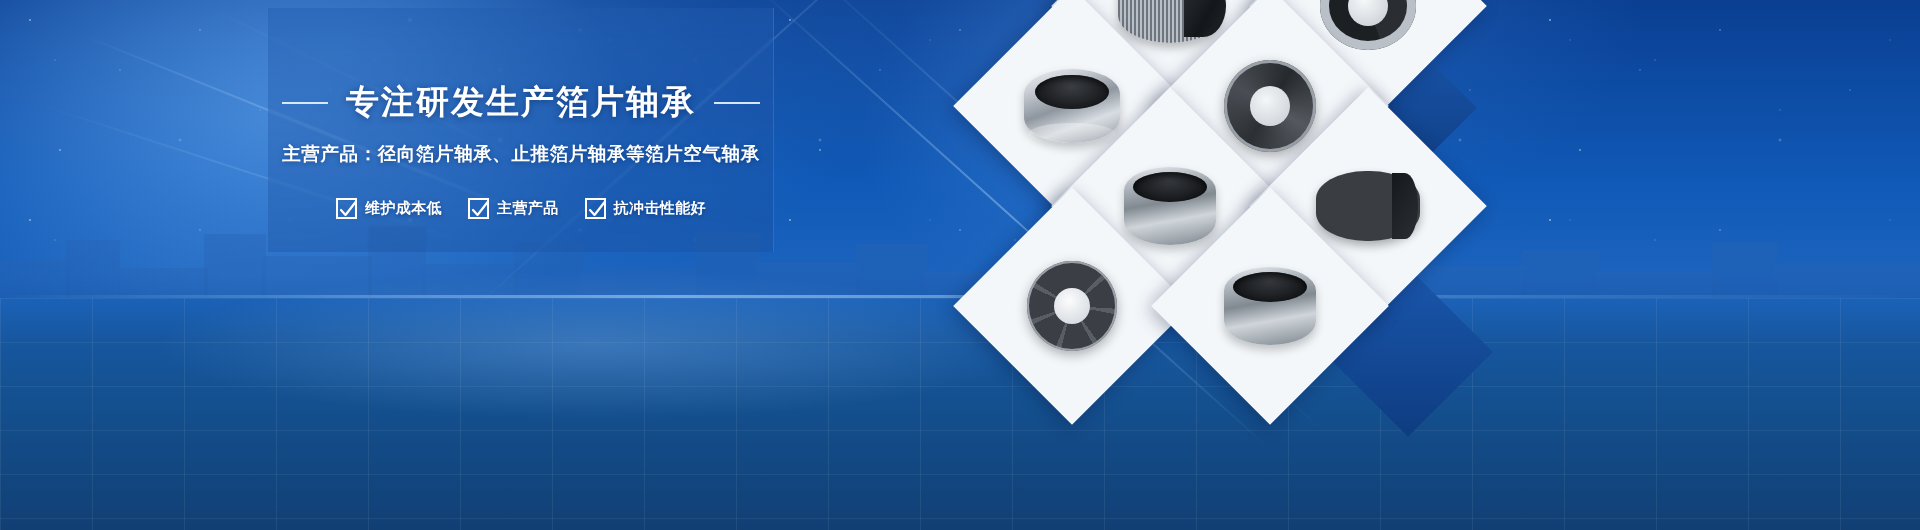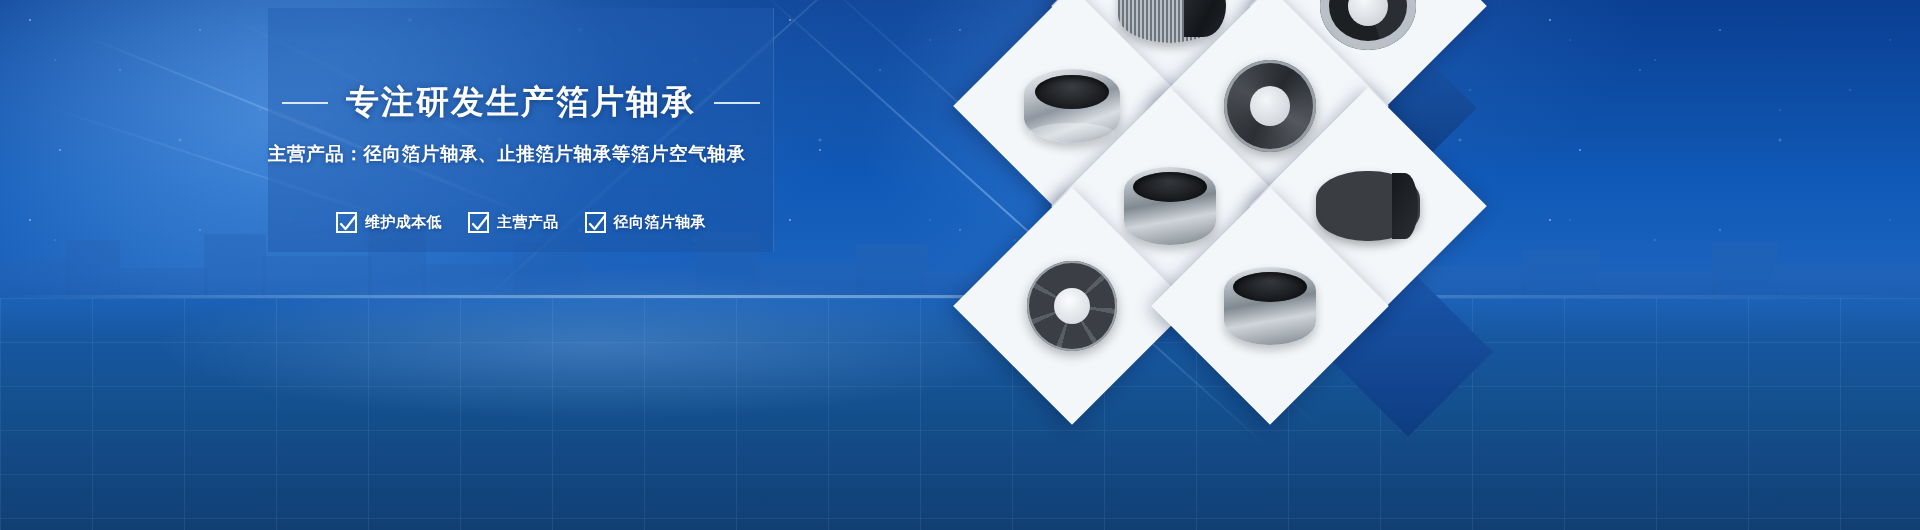--- a/index.html
+++ b/index.html
@@ -104,28 +104,28 @@
     display:flex; align-items:center; justify-content:center; gap:18px;
   }
   .rule{ display:block; width:46px; height:2px; background:rgba(235,245,255,.9); }
   .headline .txt{
     color:#ffffff; font-size:33px; font-weight:700; letter-spacing:2px;
     text-shadow:0 1px 6px rgba(0,30,80,.5);
     white-space:nowrap;
   }
 
   .subtitle{
-    position:absolute; left:0; top:103px; width:506px; 
+    position:absolute; left:0; top:103px; width:506px; text-align:center;
     color:#ffffff; font-size:18.5px; font-weight:700; letter-spacing:.6px;
     white-space:nowrap;
     text-shadow:0 1px 5px rgba(0,30,80,.45);
   }
 
   .features{
-    position:absolute; left:0; top:174px; width:506px;
+    position:absolute; left:0; top:160px; width:506px;
     display:flex; align-items:center; justify-content:center; gap:26px;
   }
   .feature{ display:flex; align-items:center; gap:8px; white-space:nowrap; }
   .chk{
     width:21px; height:21px; flex:0 0 21px;
     border:2px solid #ffffff; position:relative; display:block;
   }
   .chk svg{ position:absolute; left:1px; top:0px; width:19px; height:19px; }
   .feature .lbl{
     color:#ffffff; font-size:15px; font-weight:700; letter-spacing:.4px;
@@ -398,19 +398,19 @@
         </span>
         <span class="lbl">主营产品</span>
       </div>
 
       <div class="feature">
         <span class="chk">
           <svg viewBox="0 0 19 19" fill="none">
               <path d="M2 10 L6.5 15 L17 1.5" stroke="#ffffff" stroke-width="2.2" stroke-linecap="round" stroke-linejoin="round"></path>
             </svg>
         </span>
-        <span class="lbl">径向箔片轴承</span>
+        <span class="lbl">抗冲击性能好</span>
       </div>
 
     </div>
   </div>
 
 </div>
 
 </body></html>

